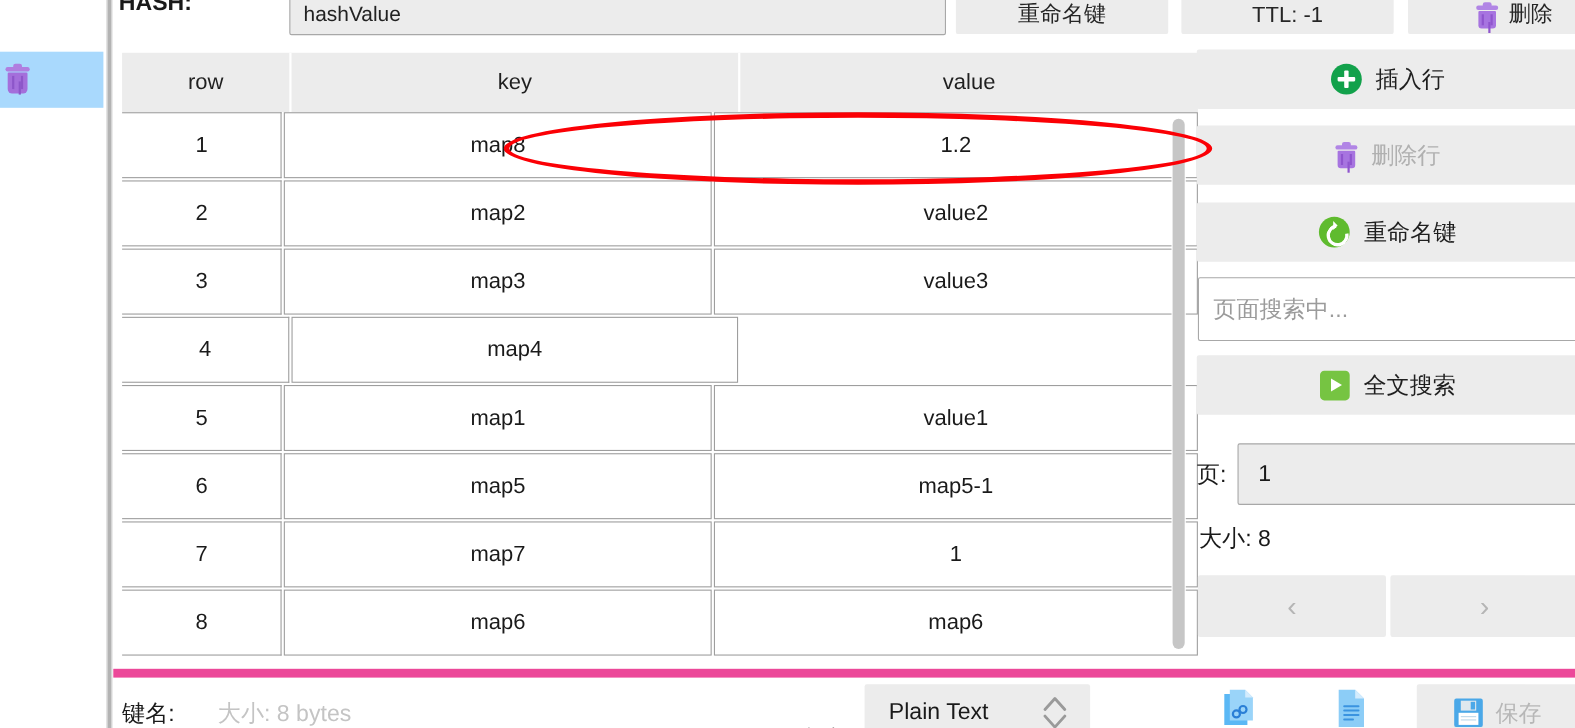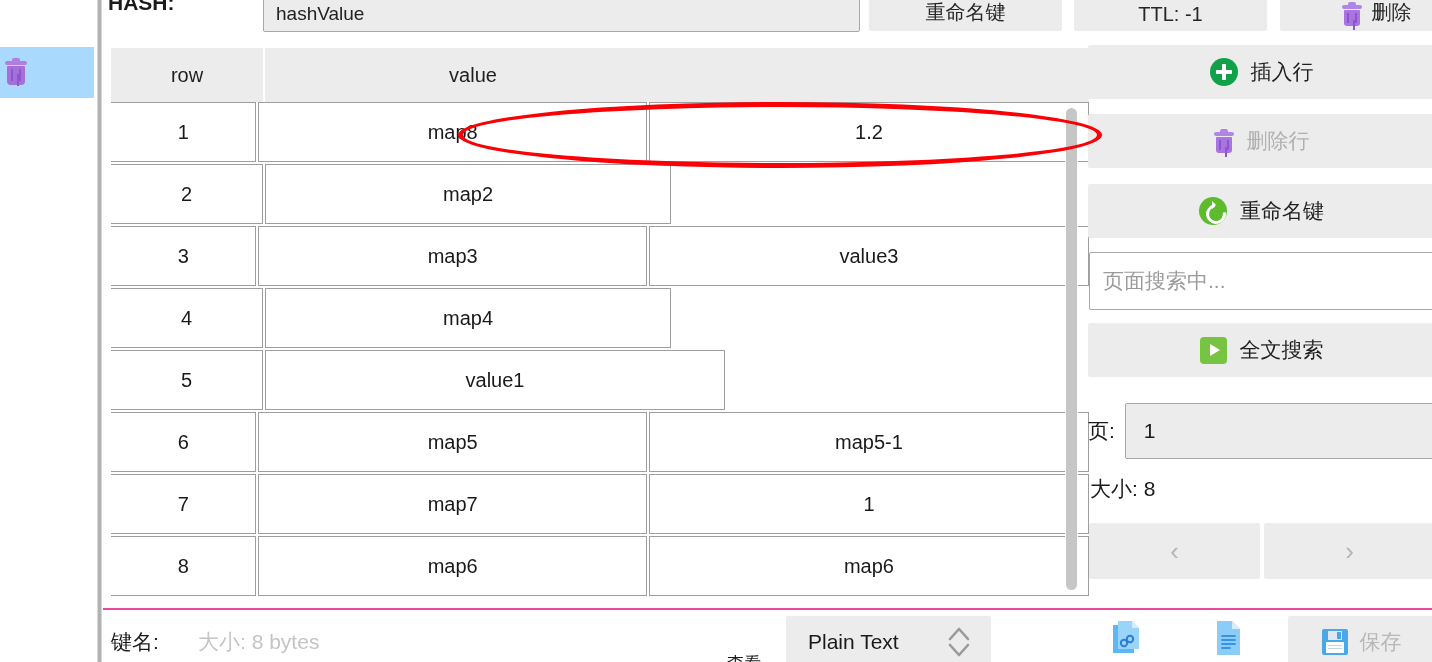--- a/index.html
+++ b/index.html
@@ -378,21 +378,21 @@
     position: absolute; left: 9px; top: 10px;
     width: 2px; height: 10px; background: #8f55ce;
   }
 
   
   .bottombar {
     position: absolute;
     left: 0; top: 608px;
     width: 1329px; height: 54px;
     background: #ffffff;
-    border-top: 2px solid #ec4899;
+    border-top: 8px solid #ec4899;
   }
   .bb-keyname {
     position: absolute; left: 8px; top: 18px;
     font-size: 21px; color: #1a1a1a;
   }
   .bb-size {
     position: absolute; left: 95px; top: 18px;
     font-size: 21px; color: #c4c4c4;
   }
   .bb-view {
@@ -498,43 +498,46 @@
               <span class="bar-mid"></span>
             </span>
         </span>
         <span>删除</span>
       </div>
     </div>
 
     <div class="table-wrap">
       <div class="t-header">
         <div class="cell c-row">row</div>
+        <div class="cell c-key">key</div>
         <div class="cell c-value">value</div>
       </div>
       <div class="t-body" id="table-body">
           <div class="t-row">
             <div class="cell c-row">1</div>
             <div class="cell c-key">map8</div>
             <div class="cell c-value">1.2</div>
           </div>
           <div class="t-row">
             <div class="cell c-row">2</div>
             <div class="cell c-key">map2</div>
+            <div class="cell c-value">value2</div>
           </div>
           <div class="t-row">
             <div class="cell c-row">3</div>
             <div class="cell c-key">map3</div>
             <div class="cell c-value">value3</div>
           </div>
           <div class="t-row">
             <div class="cell c-row">4</div>
             <div class="cell c-key">map4</div>
           </div>
           <div class="t-row">
             <div class="cell c-row">5</div>
+            <div class="cell c-key">map1</div>
             <div class="cell c-value">value1</div>
           </div>
           <div class="t-row">
             <div class="cell c-row">6</div>
             <div class="cell c-key">map5</div>
             <div class="cell c-value">map5-1</div>
           </div>
           <div class="t-row">
             <div class="cell c-row">7</div>
             <div class="cell c-key">map7</div>

